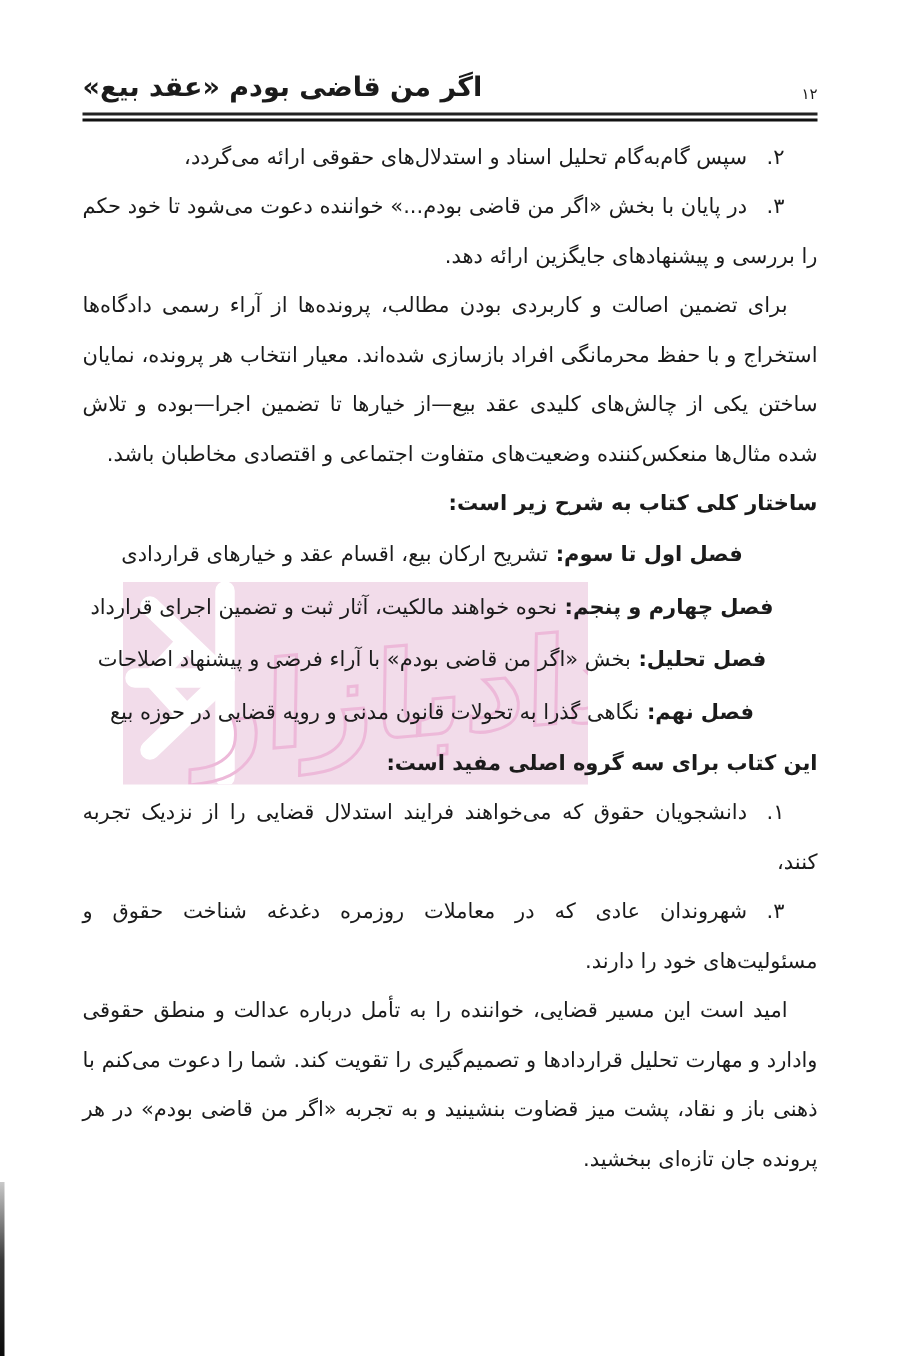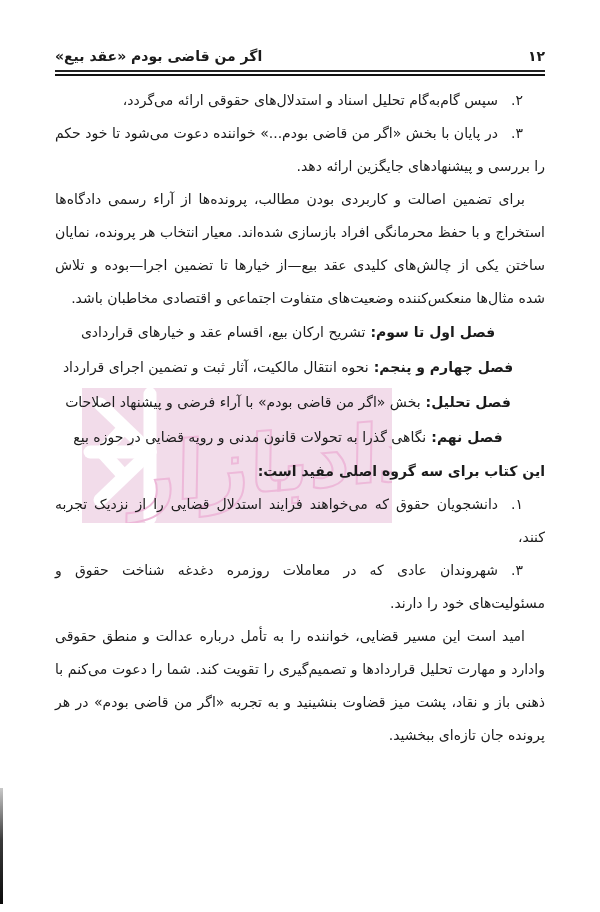--- a/index.html
+++ b/index.html
@@ -16,22 +16,22 @@
   .edge-strip {
     position:absolute; left:0; top:788px; width:3px; height:116px;
     background:linear-gradient(to bottom, #c9c9c9 0%, #8a8a8a 20%, #3a3a3a 45%, #0a0a0a 100%);
     z-index:2;
   }
   .content {
     position:relative; z-index:1; direction:rtl;
     padding:48px 55px 0 55px;
   }
   .header { display:flex; direction:ltr; justify-content:space-between; align-items:flex-end; }
-  .running-title { font-weight:bold; font-size:14px; direction:rtl; }
-  .page-number  { font-weight:bold; font-size:14px; }
+  .running-title { font-weight:bold; font-size:18px; direction:rtl; }
+  .page-number  { font-weight:normal; font-size:10px; }
   .rule-thin  { height:1.5px; background:#222; margin-top:6px; }
   .rule-thick { height:2.5px; background:#111; margin-top:2px; }
   .body { margin-top:8px; font-size:14px; line-height:33px; text-align:justify; }
   .body p { margin:0; }
   .para { text-indent:20px; }
   .li { text-indent:22px; }
   .li .num { margin-left:13px; }
   .heading { font-weight:bold; text-indent:0; }
   .chapter { text-indent:24px; line-height:35px; text-align:center; }
   .chapter .label { font-weight:bold; margin-left:5px; }
@@ -65,23 +65,24 @@
     <div class="rule-thin"></div>
     <div class="rule-thick"></div>
 
     <div class="body">
 
       <p class="li"><span class="num">۲.</span><span>سپس گام‌به‌گام تحلیل اسناد و استدلال‌های حقوقی ارائه می‌گردد،</span></p>
       <p class="li"><span class="num">۳.</span><span>در پایان با بخش «اگر من قاضی بودم...» خواننده دعوت می‌شود تا خود حکم را بررسی و پیشنهادهای جایگزین ارائه دهد.</span></p>
 
       <p class="para">برای تضمین اصالت و کاربردی بودن مطالب، پرونده‌ها از آراء رسمی دادگاه‌ها استخراج و با حفظ محرمانگی افراد بازسازی شده‌اند. معیار انتخاب هر پرونده، نمایان ساختن یکی از چالش‌های کلیدی عقد بیع—از خیارها تا تضمین اجرا—بوده و تلاش شده مثال‌ها منعکس‌کننده وضعیت‌های متفاوت اجتماعی و اقتصادی مخاطبان باشد.</p>
 
+      <p class="heading">ساختار کلی کتاب به شرح زیر است:</p>
 
       <p class="chapter"><span class="label">فصل اول تا سوم:</span><span>تشریح ارکان بیع، اقسام عقد و خیارهای قراردادی</span></p>
-      <p class="chapter"><span class="label">فصل چهارم و پنجم:</span><span>نحوه انتقال مالکیت، آثار ثبت و تضمین اجرای قرارداد</span></p>
+      <p class="chapter"><span class="label">فصل چهارم و پنجم:</span><span>نحوه خواهند مالکیت، آثار ثبت و تضمین اجرای قرارداد</span></p>
       <p class="chapter"><span class="label">فصل تحلیل:</span><span>بخش «اگر من قاضی بودم» با آراء فرضی و پیشنهاد اصلاحات</span></p>
       <p class="chapter"><span class="label">فصل نهم:</span><span>نگاهی گذرا به تحولات قانون مدنی و رویه قضایی در حوزه بیع</span></p>
 
       <p class="heading">این کتاب برای سه گروه اصلی مفید است:</p>
 
       <p class="li"><span class="num">۱.</span><span>دانشجویان حقوق که می‌خواهند فرایند استدلال قضایی را از نزدیک تجربه کنند،</span></p>
       <p class="li"><span class="num">۳.</span><span>شهروندان عادی که در معاملات روزمره دغدغه شناخت حقوق و مسئولیت‌های خود را دارند.</span></p>
 
       <p class="para">امید است این مسیر قضایی، خواننده را به تأمل درباره عدالت و منطق حقوقی وادارد و مهارت تحلیل قراردادها و تصمیم‌گیری را تقویت کند. شما را دعوت می‌کنم با ذهنی باز و نقاد، پشت میز قضاوت بنشینید و به تجربه «اگر من قاضی بودم» در هر پرونده جان تازه‌ای ببخشید.</p>
 

